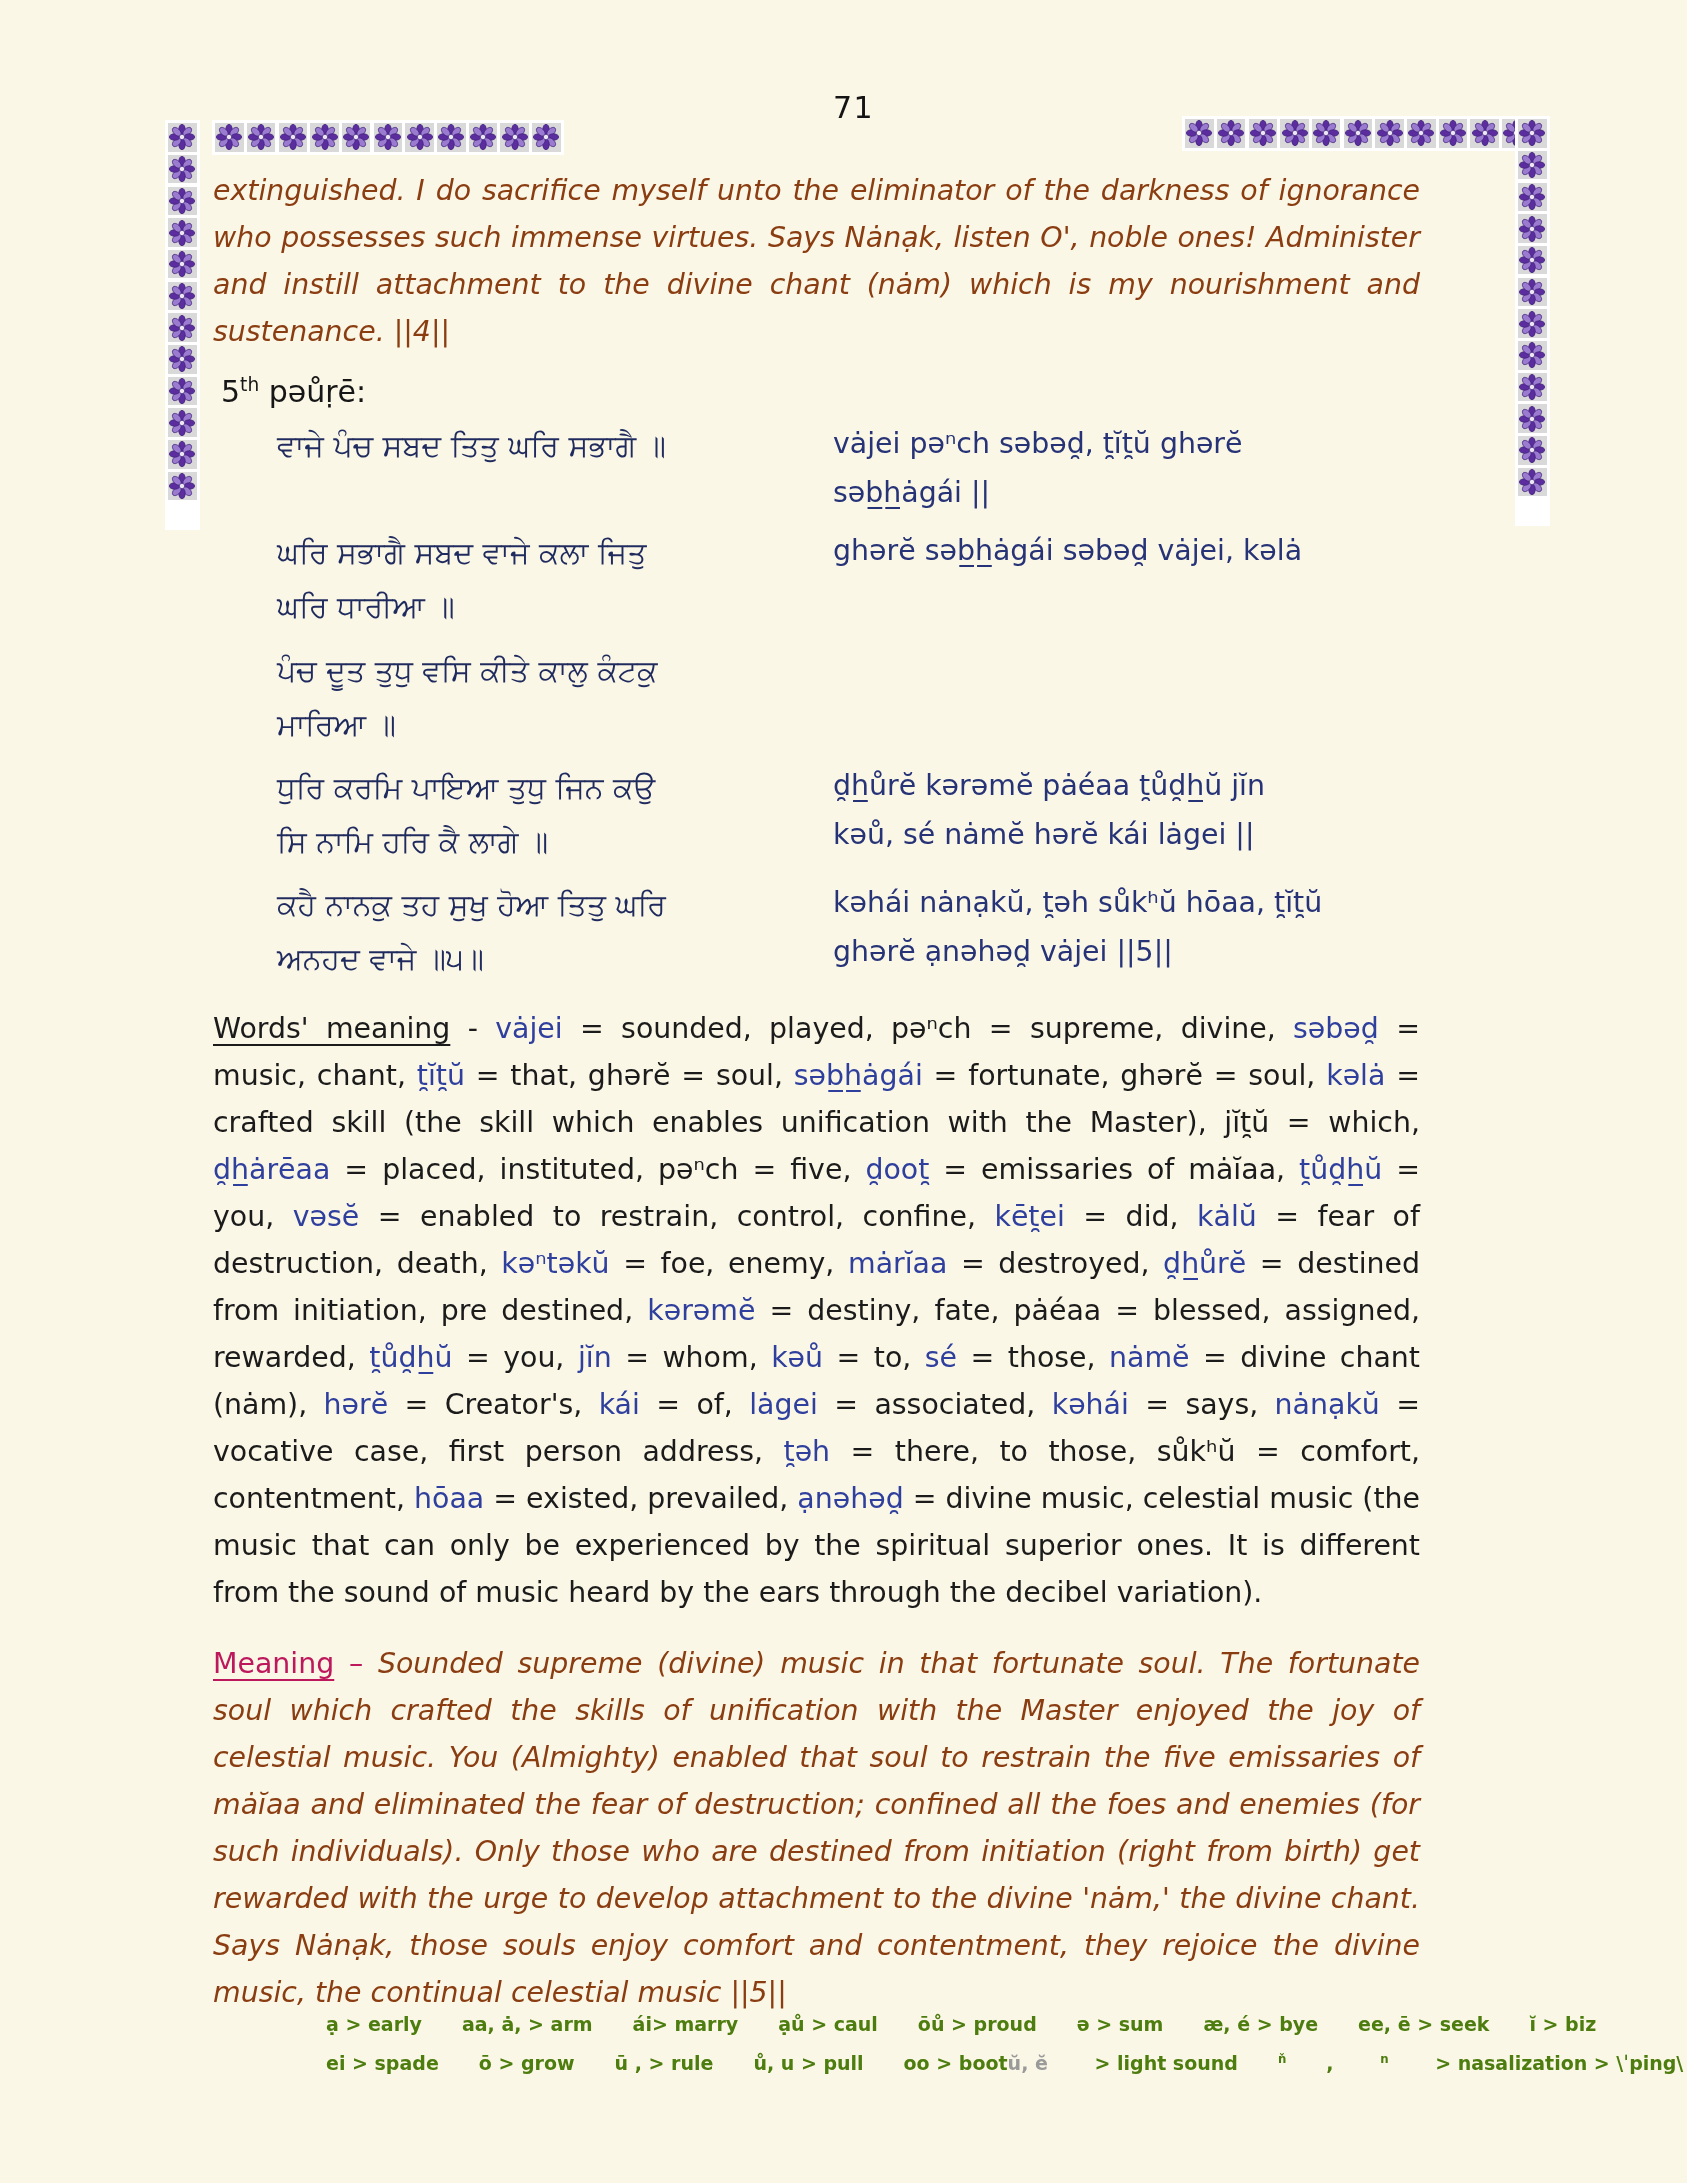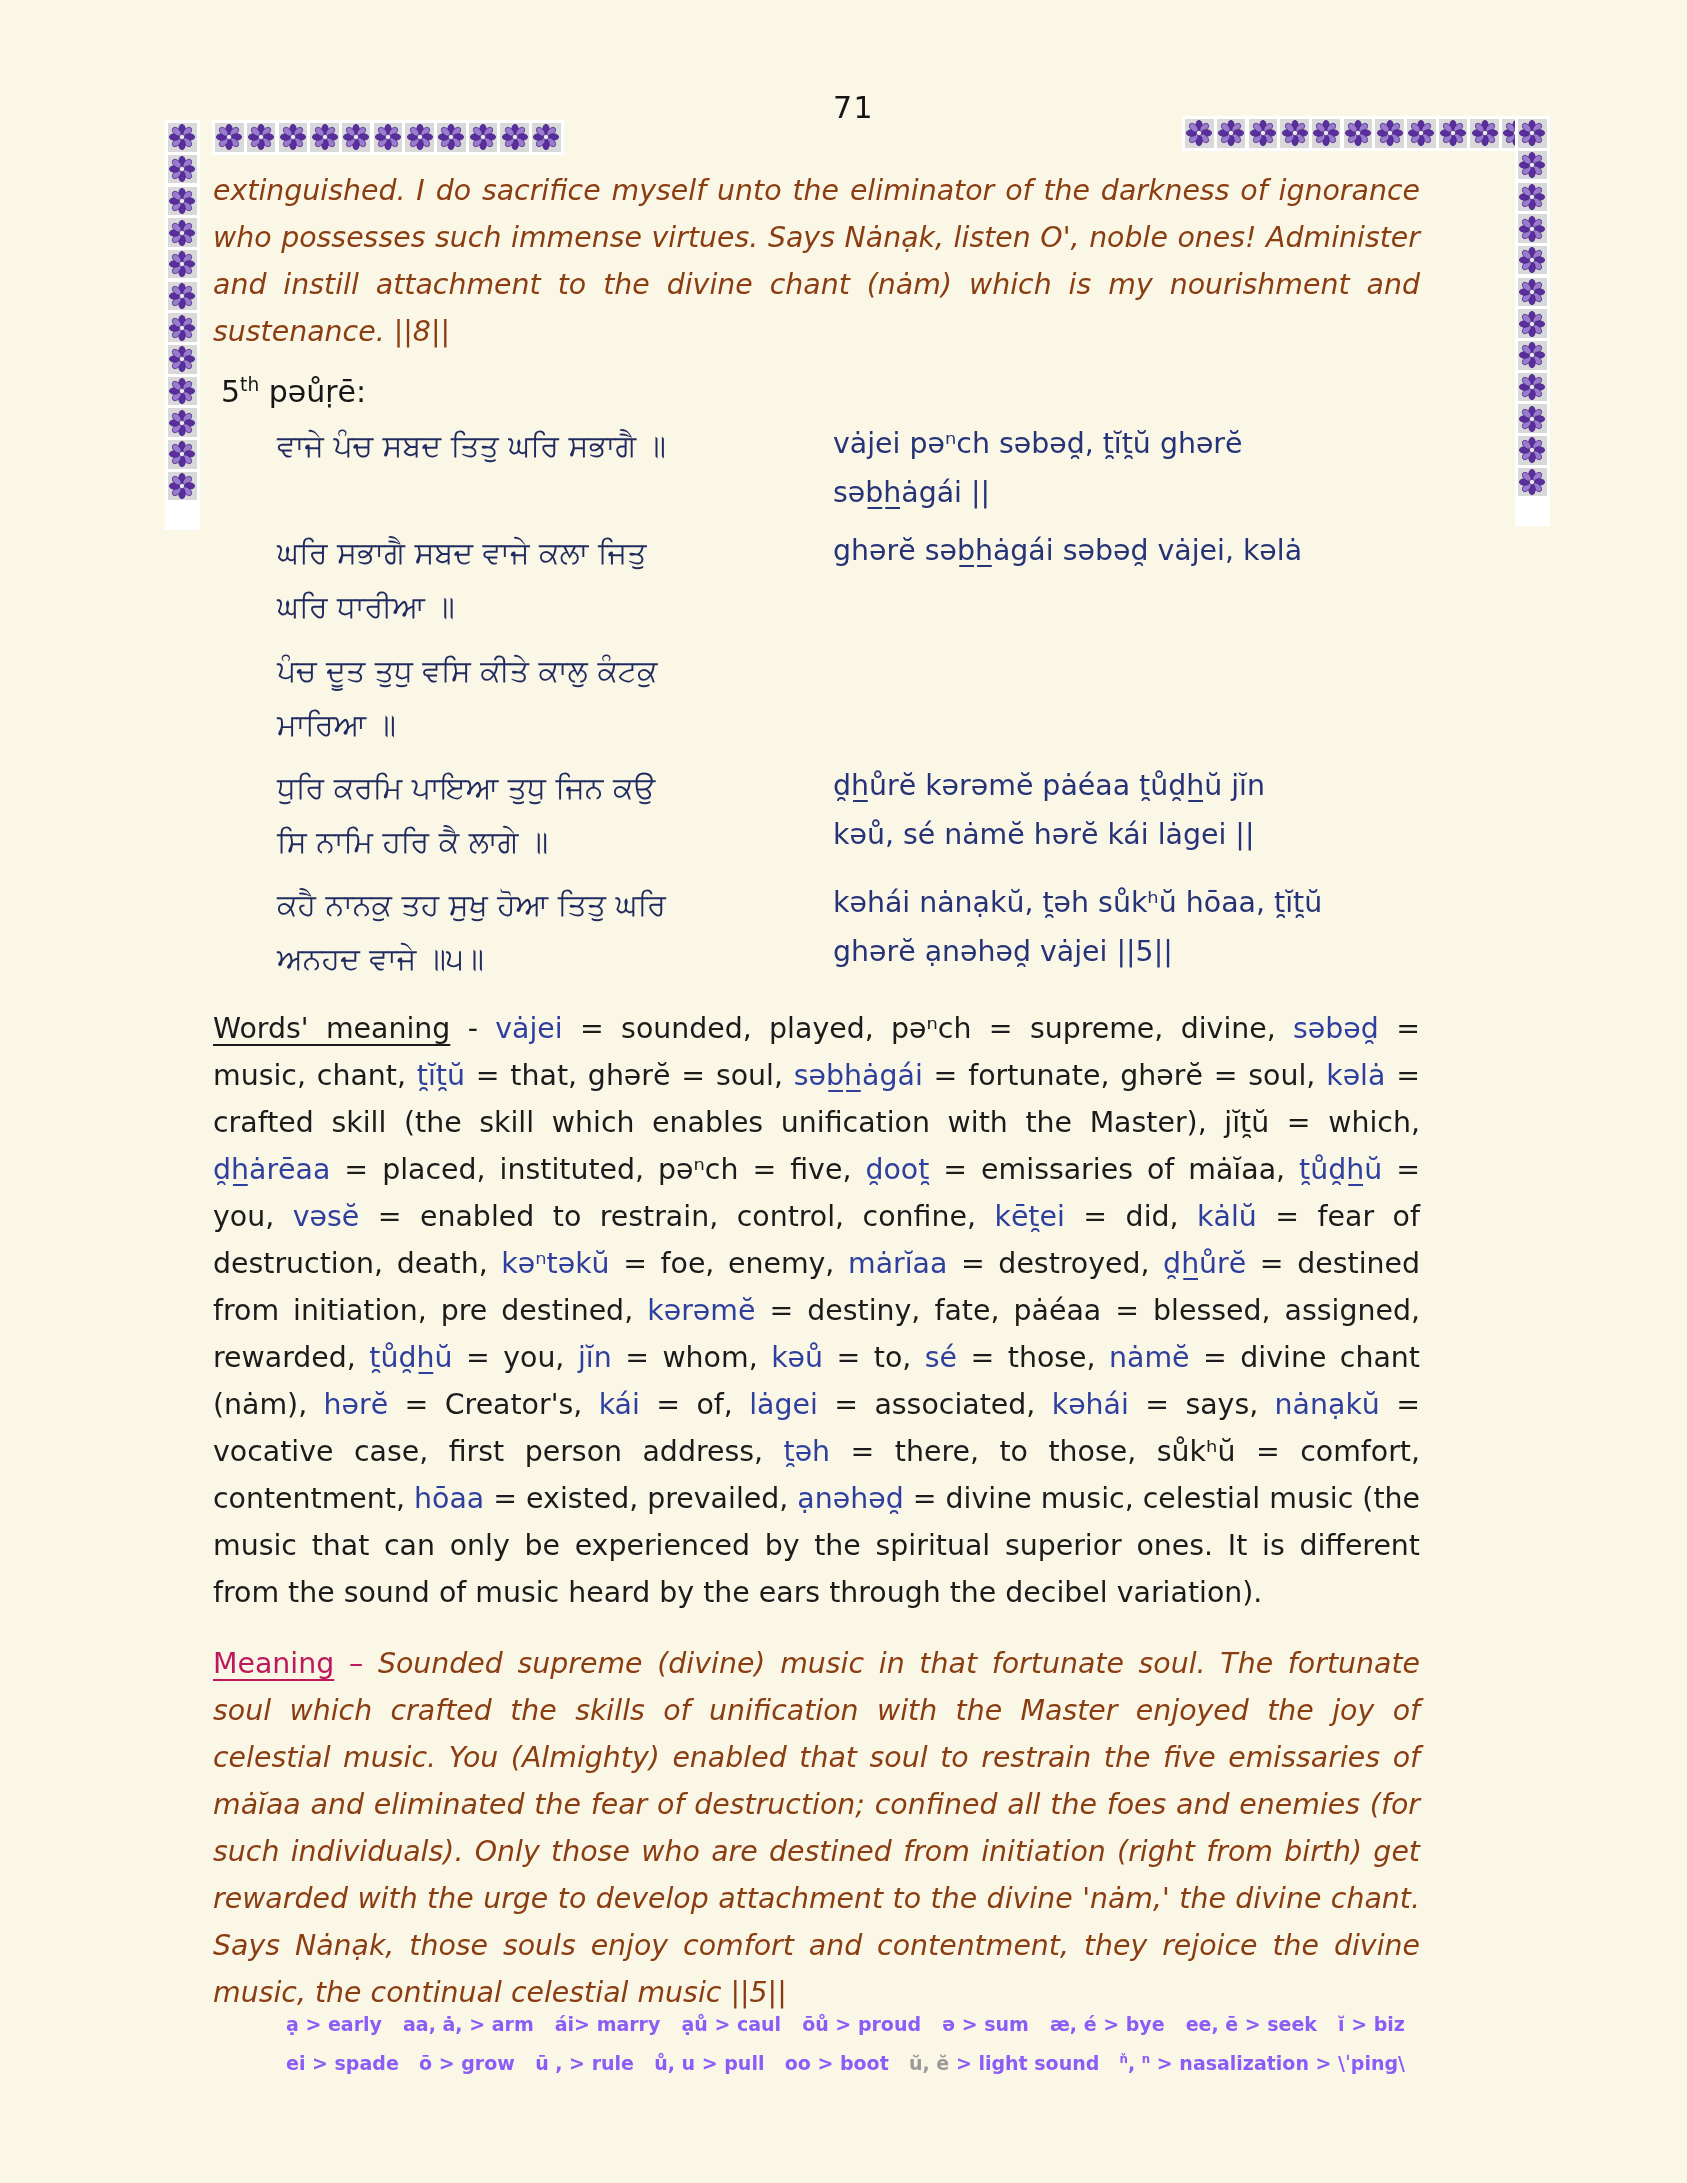--- a/index.html
+++ b/index.html
@@ -30,21 +30,21 @@
   .words{margin-top:18.5px;font-size:28.4px;line-height:47px;text-align:justify;
          color:#1B1B1B;}
   .ulabel{text-decoration:underline;text-decoration-thickness:2px;
           text-underline-offset:6px;}
   .meaning{margin-top:24px;font-size:28.4px;line-height:47px;text-align:justify;
            color:#8B3D12;font-style:italic;}
   .meaning .mlabel,.meaning .msep{font-style:normal;color:#be185d;}
   
   .c-blue{color:#2F3F9E;}
   .c-black{color:inherit;}
-  .c-navy{color:#8b5cf6;}
+  .c-navy{color:#4d7c0f;margin-left:40px;}
   .c-gray{color:#9A9A9A;}
   
   .guide{position:absolute;left:286px;top:2013px;width:1119px;font-size:19px;
          color:#1F3864;font-weight:600;}
   .guide-row{display:flex;justify-content:space-between;margin-bottom:17px;
              white-space:nowrap;}
   .guide-row sup{font-size:.62em;}
 </style>
 </head>
 <body>
@@ -655,21 +655,21 @@
           <ellipse cx="22" cy="9.5" rx="5.5" ry="9" fill="#9A7BD0" stroke="#3E1F78" stroke-width="1.2" transform="rotate(225 22 22)"></ellipse>
           <ellipse cx="22" cy="9.5" rx="5.5" ry="9" fill="#5B2D9E" stroke="#3E1F78" stroke-width="1.2" transform="rotate(270 22 22)"></ellipse>
           <ellipse cx="22" cy="9.5" rx="5.5" ry="9" fill="#9A7BD0" stroke="#3E1F78" stroke-width="1.2" transform="rotate(315 22 22)"></ellipse>
           <circle cx="22" cy="22" r="4.6" fill="#EDE7F5" stroke="#3E1F78" stroke-width="1.2"></circle>
         </svg>
       </span>
     </div>
 
   <div class="content">
 
-    <div class="intro">extinguished.  I do sacrifice myself unto the eliminator of the darkness of ignorance who possesses such immense virtues. Says Nȧnạk, listen O', noble ones! Administer and instill attachment to the divine chant (nȧm) which is my nourishment and sustenance. ||8||</div>
+    <div class="intro">extinguished.  I do sacrifice myself unto the eliminator of the darkness of ignorance who possesses such immense virtues. Says Nȧnạk, listen O', noble ones! Administer and instill attachment to the divine chant (nȧm) which is my nourishment and sustenance. ||4||</div>
 
     <div class="pauri-heading">
       <span>5</span><sup>th</sup><span> pəůṛē:</span>
     </div>
 
     <div class="shabad" id="shabad-table">
         <div class="shabad-row">
           <div class="g-cell">
             <div class="g-line">ਵਾਜੇ ਪੰਚ ਸਬਦ ਤਿਤੁ ਘਰਿ ਸਭਾਗੈ ॥</div>
           </div>

